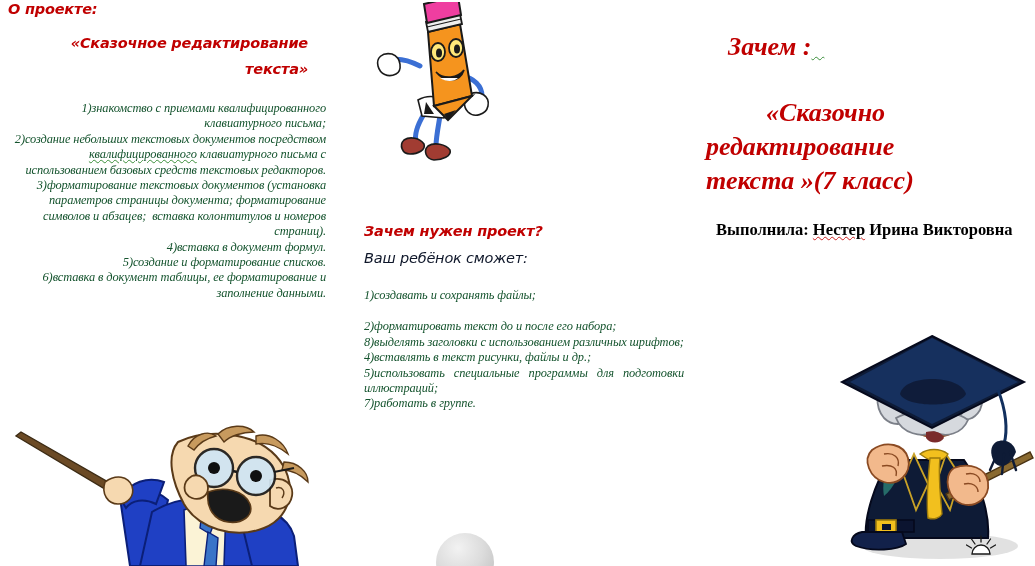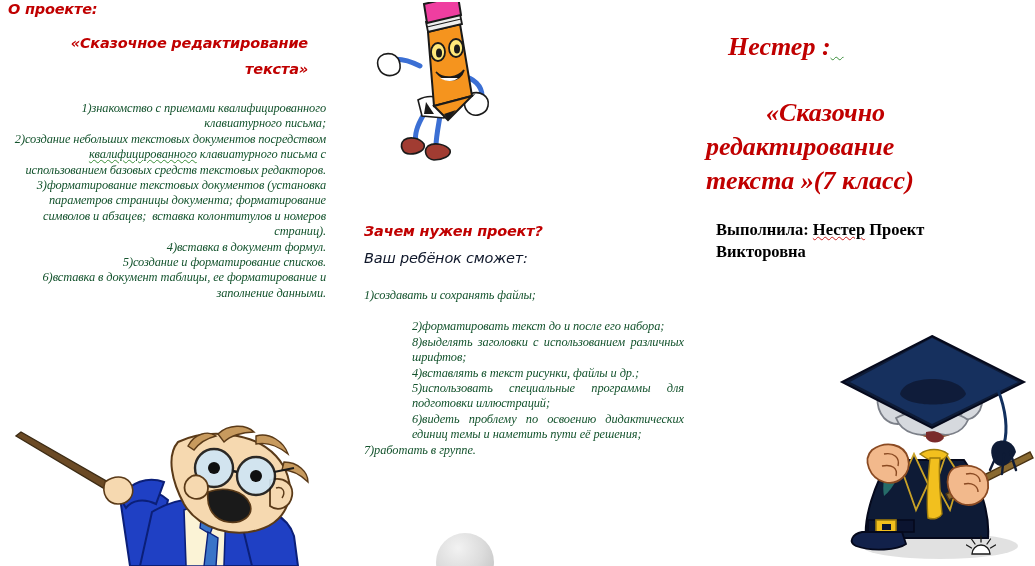--- a/index.html
+++ b/index.html
@@ -70,21 +70,20 @@
     color: #14532d;
     font-family: "Liberation Serif", "DejaVu Serif", serif;
     font-style: italic;
     font-size: 12.4px;
     line-height: 15.4px;
     letter-spacing: -0.1px;
   }
   .body-it.justified {
     text-align: justify;
     text-justify: inter-word;
-    margin-left: 48px;
   }
 
   .squiggle-green {
     text-decoration: underline;
     text-decoration-style: wavy;
     text-decoration-color: #3a8f3a;
     text-decoration-thickness: 1px;
     text-underline-offset: 1px;
   }
   .squiggle-red {
@@ -249,54 +248,53 @@
     <div class="heading-red" style="position:absolute; left:0; top:206px;margin-top:12px;">Зачем нужен проект?</div>
 
     <div class="heading-black" style="position:absolute; left:0; top:245px;">Ваш ребёнок сможет:</div>
 
     <div style="position:absolute; left:0; top:288px; width:320px;">
       <div class="body-it" style="margin-bottom:16px;">1)создавать  и сохранять файлы;</div>
       <div class="body-it justified">2)форматировать текст до и после его набора;</div>
       <div class="body-it justified">8)выделять заголовки с использованием различных шрифтов;</div>
       <div class="body-it justified">4)вставлять в текст рисунки, файлы и др.;</div>
       <div class="body-it justified">5)использовать  специальные программы для подготовки иллюстраций;</div>
-      <div class="body-it justified">6)видеть проблему по освоению дидактических единиц темы и наметить пути её решения;</div>
       <div class="body-it">7)работать в группе.</div>
     </div>
 
     <div class="art" id="sphere-art" style="left:72px; top:533px;">
       <svg viewBox="0 0 58 33" width="58" height="33" xmlns="http://www.w3.org/2000/svg">
         <defs>
           <radialGradient id="sphGrad" cx="38%" cy="26%" r="72%">
             <stop offset="0%" stop-color="#f2f2f2"></stop>
             <stop offset="60%" stop-color="#dcdcdc"></stop>
             <stop offset="100%" stop-color="#c8c8c8"></stop>
           </radialGradient>
         </defs>
         <circle cx="29" cy="29" r="29" fill="url(#sphGrad)"></circle>
       </svg>
     </div>
   </div>
 
   <div class="col-right">
 
     <div class="title-red title-line-1" style="position:absolute; left:0; top:30px;">
-      <span>Нестер :</span><span class="squiggle-green">&nbsp;&nbsp;</span>
+      <span>Зачем :</span><span class="squiggle-green">&nbsp;&nbsp;</span>
     </div>
 
     <div style="position:absolute; left:0; top:96px; width:320px;">
       <div class="title-red title-line-2">«Сказочно</div>
       <div class="title-red title-line-3">редактирование</div>
       <div class="title-red title-line-4">текста »(7 класс)</div>
     </div>
 
     <div class="author" style="position:absolute; left:10px; top:219px; width:300px;">
       <span>Выполнила:</span>
       <span class="squiggle-red">Нестер</span>
-      <span>Проект</span>
+      <span>Ирина</span>
       <span>Викторовна</span>
     </div>
 
     <div class="art" id="scholar-art" style="left:122px; top:334px;">
       <svg viewBox="0 0 207 232" width="207" height="232" xmlns="http://www.w3.org/2000/svg">
 
         <ellipse cx="112" cy="212" rx="78" ry="13" fill="#d7d7d7" opacity="0.75"></ellipse>
 
         <path d="M62 126 C46 150 36 184 38 204 L160 204 C162 180 152 148 136 126 Z" fill="#0e1b36" stroke="#05091c" stroke-width="2"></path>
 

